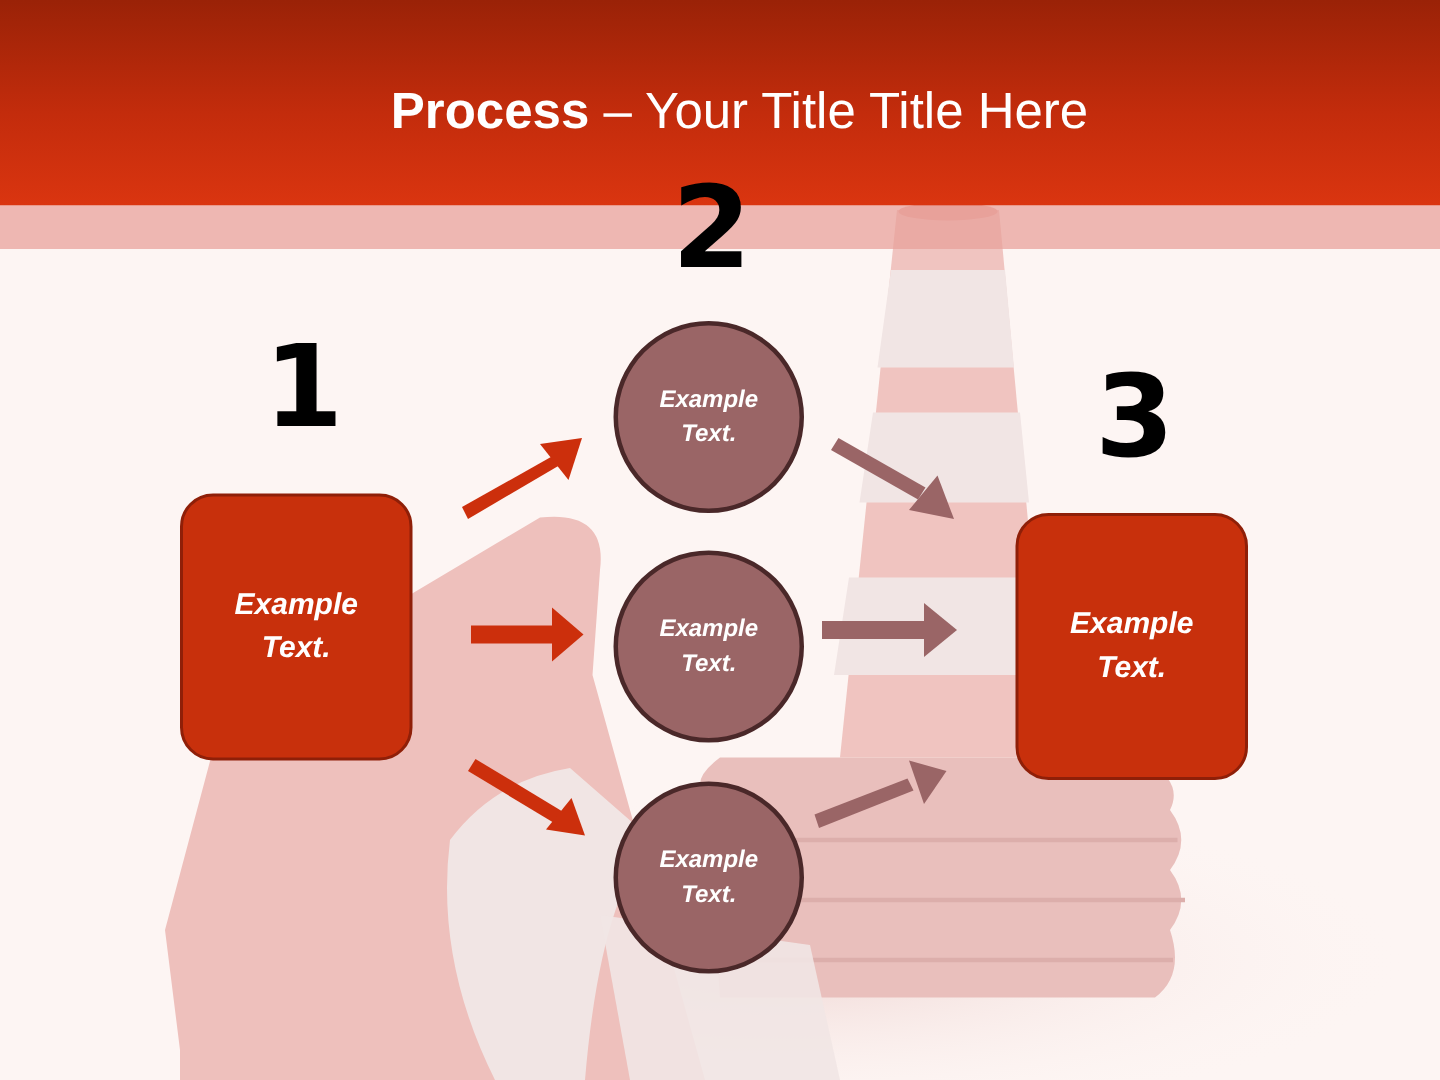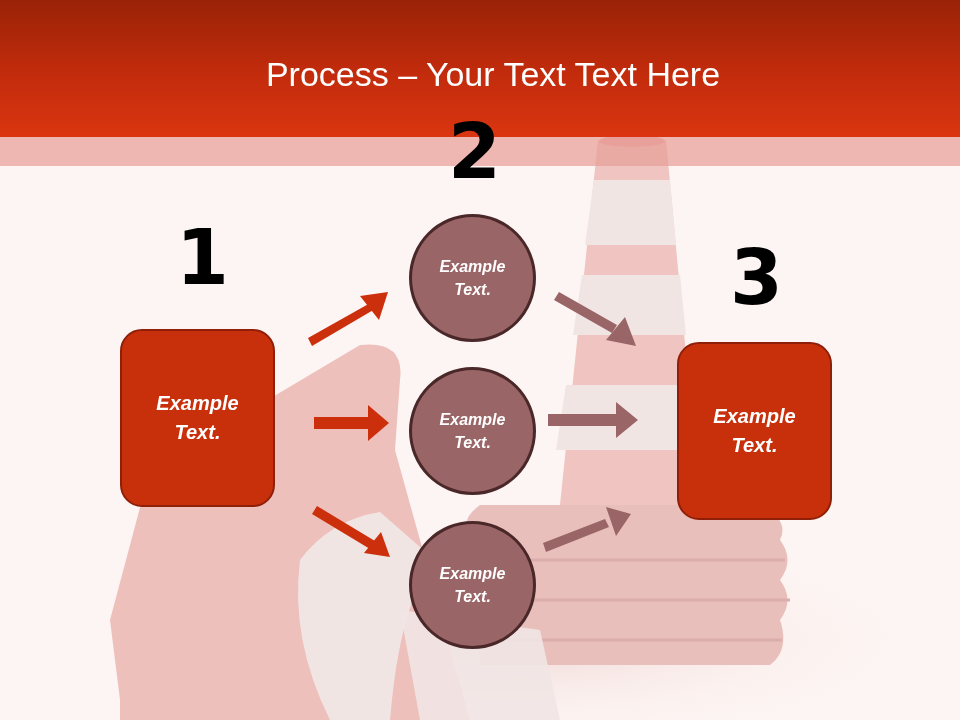--- a/index.html
+++ b/index.html
@@ -1,21 +1,21 @@
 <!DOCTYPE html>
 <html><head>
 <meta charset="utf-8">
 <style>
   html, body { margin:0; padding:0; }
   body { width:960px; height:720px; overflow:hidden; position:relative; background:#fdf5f3; font-family:"DejaVu Sans", sans-serif; }
   .bg-art { position:absolute; left:0; top:0; width:960px; height:720px; }
   .header { position:absolute; left:0; top:0; width:960px; height:137px; background:linear-gradient(to bottom,#9a2207 0%,#c32c0c 55%,#da3510 100%); }
   .band { position:absolute; left:0; top:137px; width:960px; height:29px; background:rgba(232,160,152,0.72); }
   .title { position:absolute; left:0; top:52px; width:986px; text-align:center; color:#fff; font-family:"Liberation Sans", sans-serif; font-size:34px; line-height:44px; }
-  .title b { font-weight:normal; }
+  .title b { font-weight:bold; }
   .num { position:absolute; color:#000; font-family:"DejaVu Sans", sans-serif; font-weight:bold; font-size:76px; line-height:76px; }
   .box { position:absolute; width:155px; height:178px; background:#c8300c; border:2px solid #8f1f08; border-radius:22px; box-sizing:border-box; display:flex; align-items:center; justify-content:center; text-align:center; color:#fff; font-family:"Liberation Sans", sans-serif; font-style:italic; font-weight:bold; font-size:20px; line-height:29px; white-space:pre-line; }
   .circle { position:absolute; width:127px; height:128px; background:#9a6566; border:3px solid #4a2829; border-radius:50%; box-sizing:border-box; display:flex; align-items:center; justify-content:center; text-align:center; color:#fff; font-family:"Liberation Sans", sans-serif; font-style:italic; font-weight:bold; font-size:16px; line-height:23px; white-space:pre-line; }
   .arrows { position:absolute; left:0; top:0; width:960px; height:720px; pointer-events:none; }
 </style>
 </head>
 <body>
 
 <svg class="bg-art" viewBox="0 0 960 720">
   <defs>
@@ -43,21 +43,21 @@
     <path d="M120 700 L110 620 L150 470 L360 345 Q405 340 400 380 L395 450 L470 720 L120 720 Z" fill="#eec0bc"></path>
     <path d="M300 560 Q330 520 380 512 L435 560 Q400 600 390 720 L330 720 Q290 640 300 560 Z" fill="#f1e5e4"></path>
     <path d="M400 610 L540 630 L560 720 L420 720 Z" fill="#f1e5e4" opacity="0.9"></path>
     <path d="M520 380 Q460 440 420 520" stroke="#f4dcd9" stroke-width="0" fill="none"></path>
   </g>
 </svg>
 
 <div class="header"></div>
 <div class="band"></div>
 
-<div class="title"><b>Process</b><span> – Your Text Text Here</span></div>
+<div class="title"><b>Process</b><span> – Your Title Title Here</span></div>
 
 <div class="num" style="left:176px;top:220px;">1</div>
 <div class="num" style="left:448px;top:114px;">2</div>
 <div class="num" style="left:730px;top:240px;">3</div>
 
 <svg class="arrows" viewBox="0 0 960 720">
   <g fill="#cc2f0c">
     <polygon points="308,338 312,346 375,309 372,302"></polygon>
     <polygon points="360,296 388,292 379,320"></polygon>
   </g>

